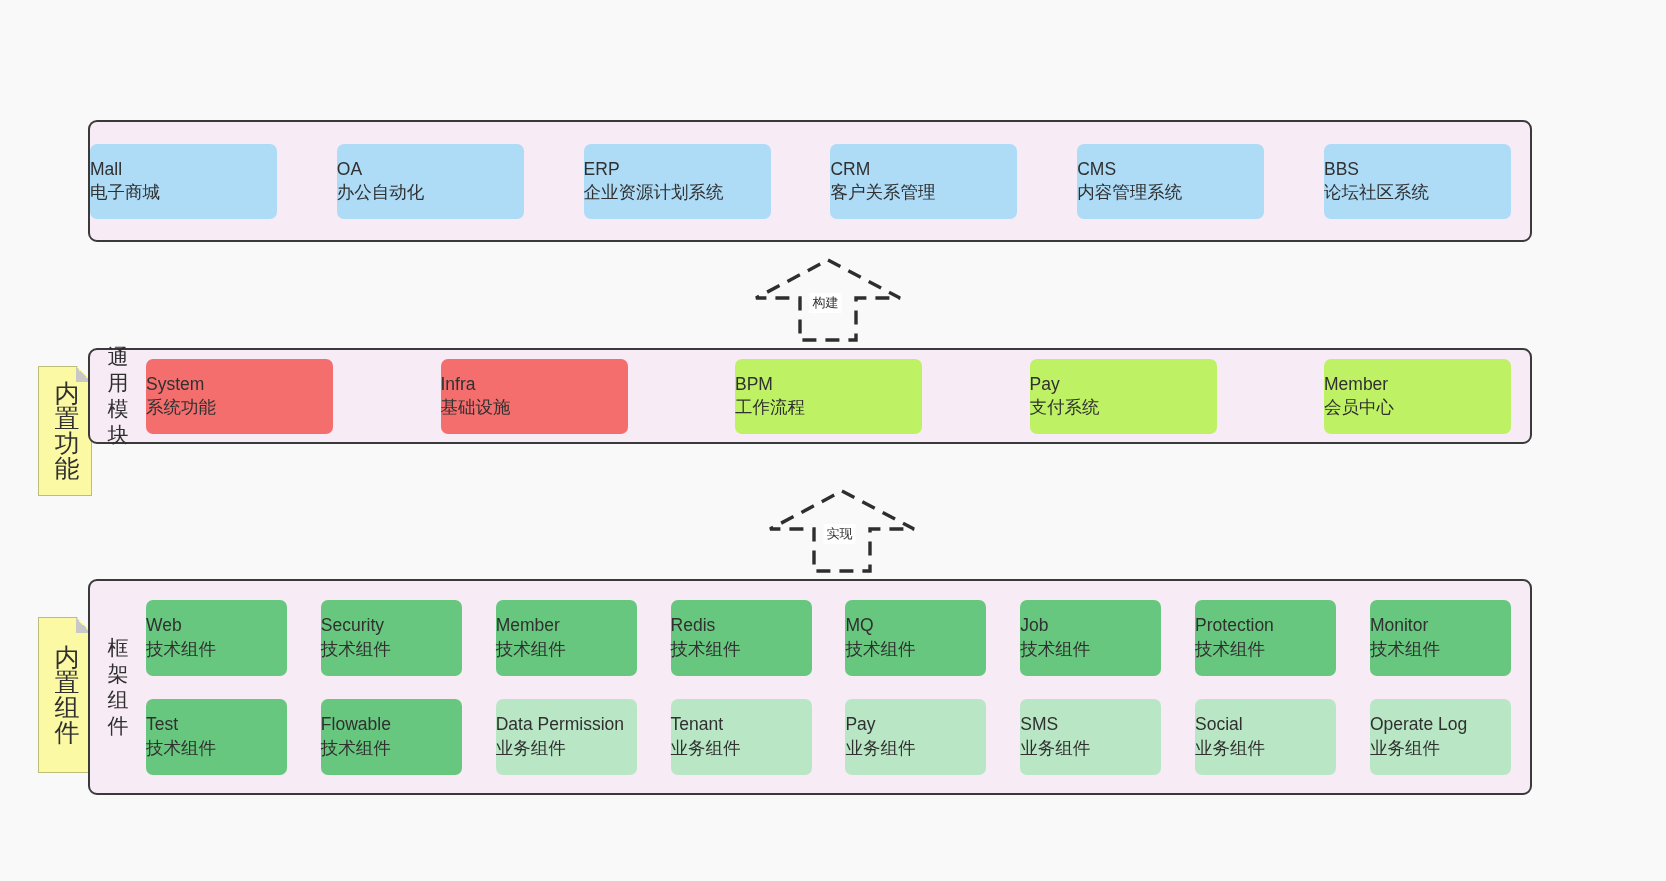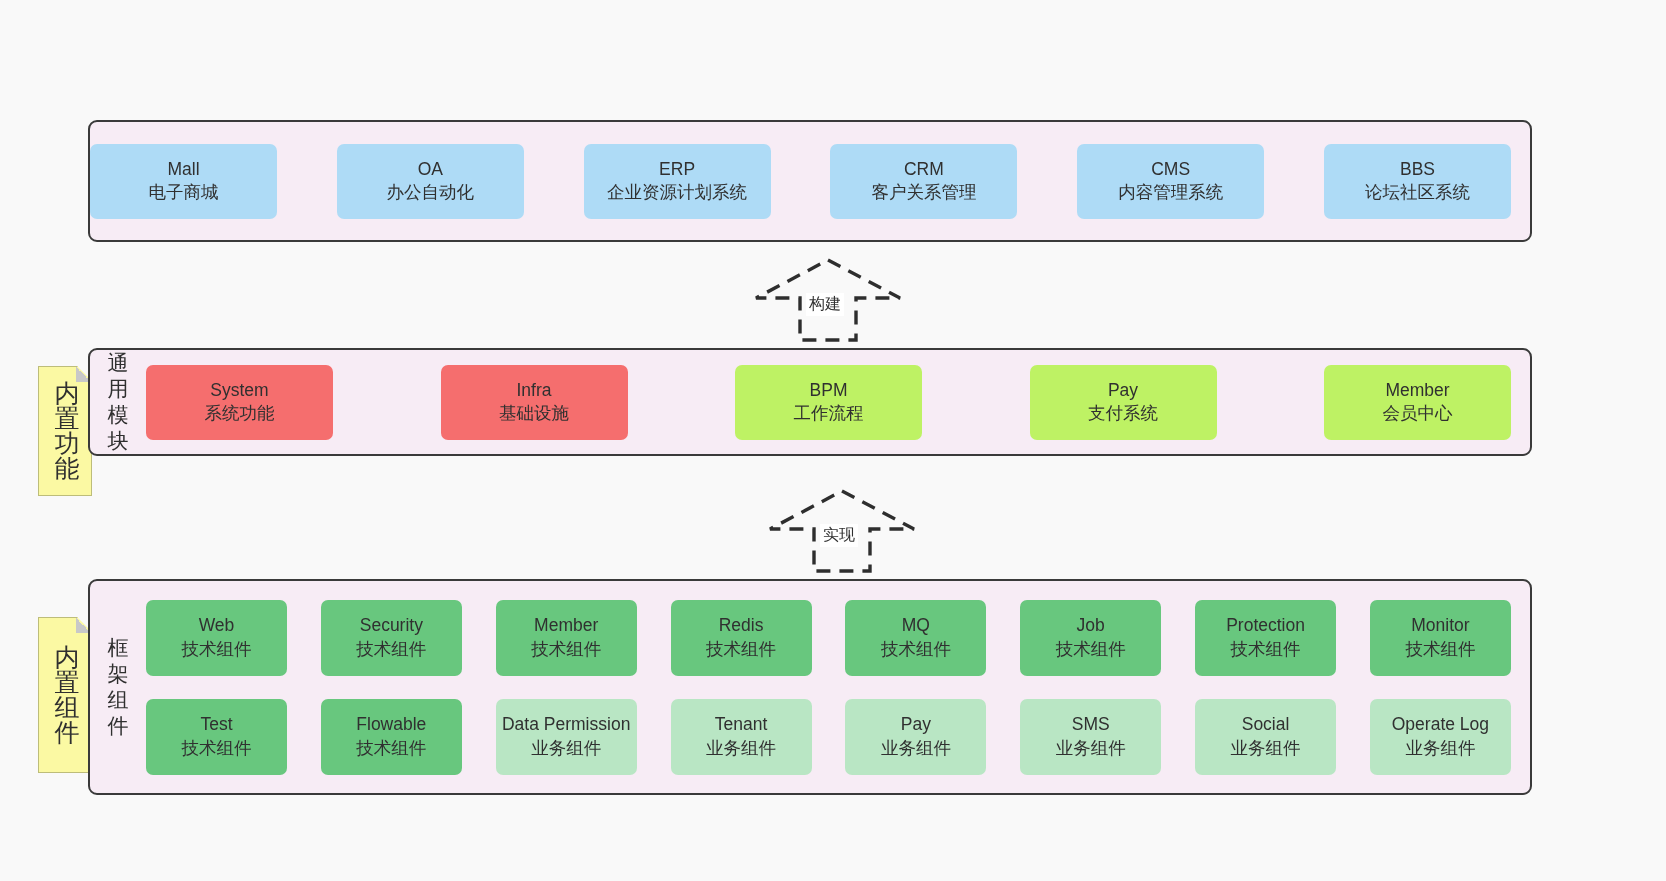--- a/index.html
+++ b/index.html
@@ -17,42 +17,42 @@
   
   .panel{
     position:absolute;left:88px;width:1444px;
     background:#f7ecf5;
     border:2px solid #3a3a3a;
     border-radius:9px;
     box-sizing:border-box;
     display:flex;
   }
   .panel-business{top:120px;height:122px;}
-  .panel-modules{top:348px;height:108px;}
+  .panel-modules{top:348px;height:96px;}
   .panel-components{top:579px;height:216px;}
   .panel-side{
     width:56px;flex:0 0 56px;
     display:flex;align-items:center;justify-content:center;
   }
   .panel-label{
     width:23px;
     font-size:21px;line-height:26px;
     word-break:break-all;text-align:center;
     color:#2f2f2f;
   }
   .boxes-wrap{
     flex:1;
     display:flex;flex-direction:column;justify-content:center;
     gap:23px;
     padding-right:19px;
   }
   .boxes{display:flex;justify-content:space-between;}
   
   .box{
-    display:flex;flex-direction:column;justify-content:center;align-items:center;
+    display:flex;flex-direction:column;justify-content:center;align-items:flex-start;
     border-radius:7px;
     text-align:center;
     font-size:17.5px;line-height:23.5px;
     color:#303030;
   }
   .w-lg{width:187px;height:75px;}
   .w-sm{width:141px;height:76px;}
   .c-blue{background:#aedbf6;}
   .c-red{background:#f56e6e;}
   .c-pink{background:#bef264;}
@@ -61,21 +61,21 @@
   
   .arrow{position:absolute;width:150px;height:88px;}
   .arrow-build{left:753px;top:255px;}
   .arrow-implement{left:767px;top:486px;}
   .arrow svg{position:absolute;left:0;top:0;}
   .arrow-label{
     position:absolute;top:38px;left:50%;
     transform:translateX(-58%);
     background:#ffffff;
     padding:1px 3px;
-    font-size:16px;
+    font-size:13px;
     color:#303030;
     white-space:nowrap;
   }
   
   .sticky{
     position:absolute;left:38px;width:54px;
     background:#fbf9a3;
     border:1px solid #bdbd7a;
     box-sizing:border-box;
     clip-path:polygon(0 0, calc(100% - 15px) 0, 100% 15px, 100% 100%, 0 100%);

